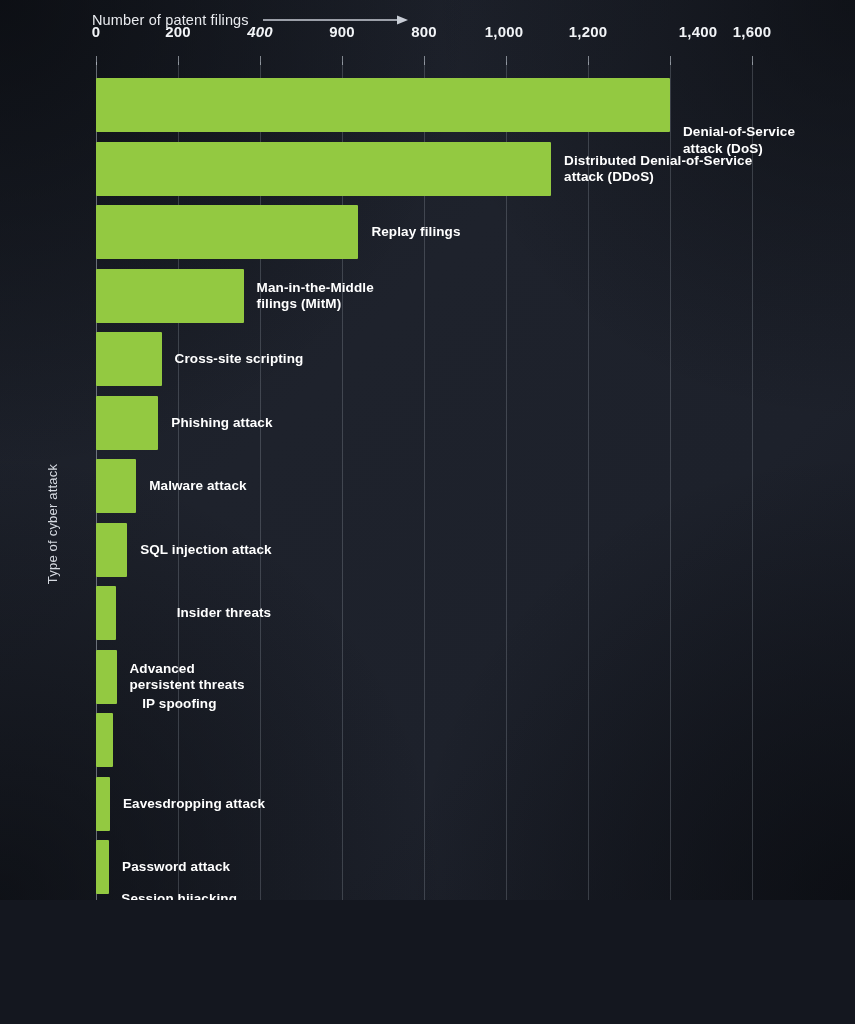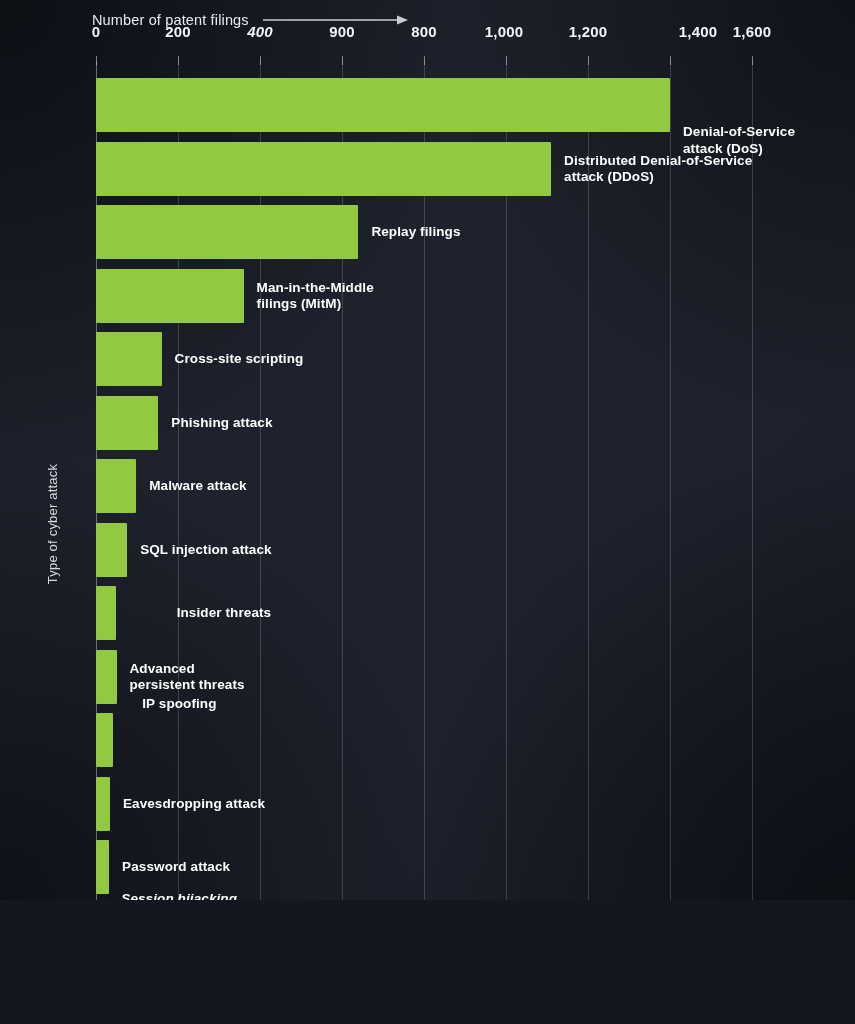--- a/index.html
+++ b/index.html
@@ -188,21 +188,21 @@
         <div class="bar" title="Advanced persistent threats: 50" style="left: 96px; top: 649.5px; width: 20.5px; height: 54px; background: rgb(147, 201, 65);"></div>
         <div class="bar-label" style="left: 129.5px; top: 676.5px;">Advanced
 persistent threats</div>
         <div class="bar" title="IP spoofing: 42" style="left: 96px; top: 713px; width: 17.22px; height: 54px; background: rgb(147, 201, 65);"></div>
         <div class="bar-label" style="left: 126.22px; top: 704px; margin-left: 16px;">IP spoofing</div>
         <div class="bar" title="Eavesdropping attack: 34" style="left: 96px; top: 776.5px; width: 13.94px; height: 54px; background: rgb(147, 201, 65);"></div>
         <div class="bar-label" style="left: 122.94px; top: 803.5px;">Eavesdropping attack</div>
         <div class="bar" title="Password attack: 32" style="left: 96px; top: 840px; width: 13.12px; height: 54px; background: rgb(147, 201, 65);"></div>
         <div class="bar-label" style="left: 122.12px; top: 867px;">Password attack</div>
         <div class="bar" title="Session hijacking: 30" style="left: 96px; top: 903.5px; width: 12.3px; height: 54px; background: rgb(147, 201, 65);"></div>
-        <div class="bar-label" style="left: 121.3px; top: 899px; font-style: italic;">Session hijacking</div>
+        <div class="bar-label" style="left: 121.3px; top: 899px;">Session hijacking</div>
         <div class="bar" title="DNS attack: 30" style="left: 96px; top: 967px; width: 12.3px; height: 54px; background: rgb(147, 201, 65);"></div>
         <div class="bar-label" style="left: 108px; top: 994px;">DNS attack</div>
       </div>
   </div>
 
   <div class="layer" id="y-axis-title">Type of cyber attack</div>
 
 </div>
 
 </body></html>

